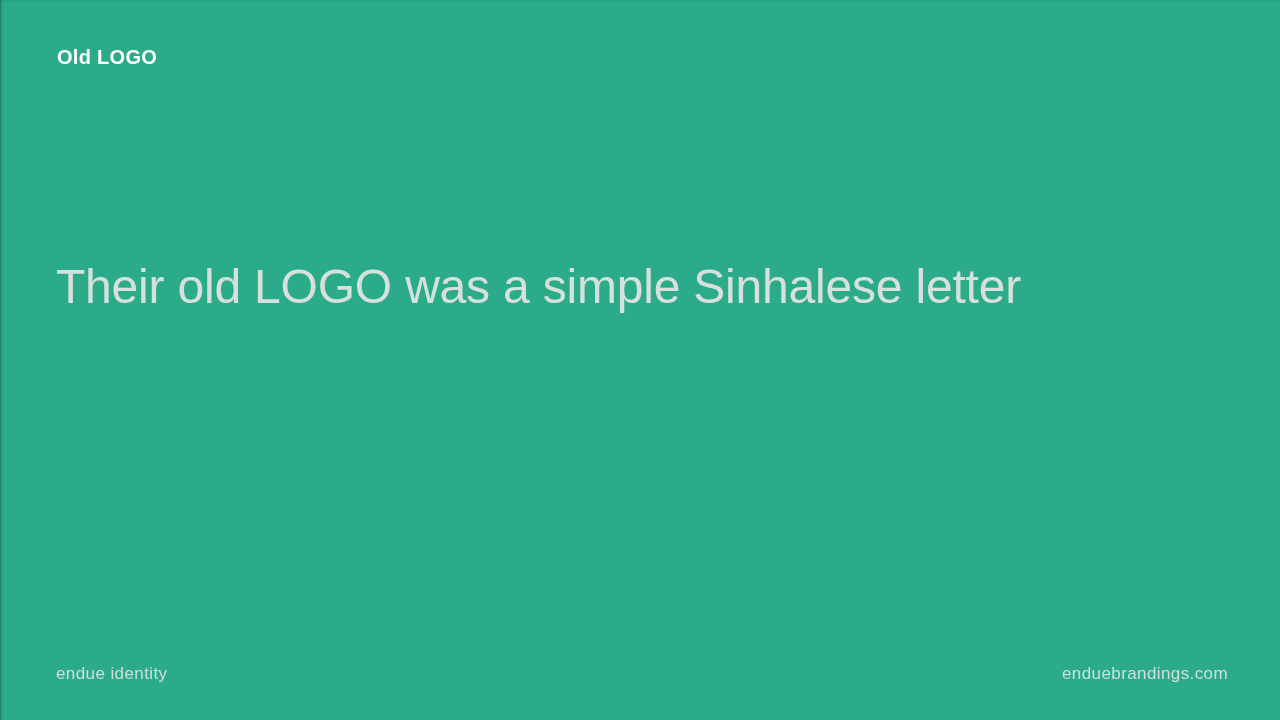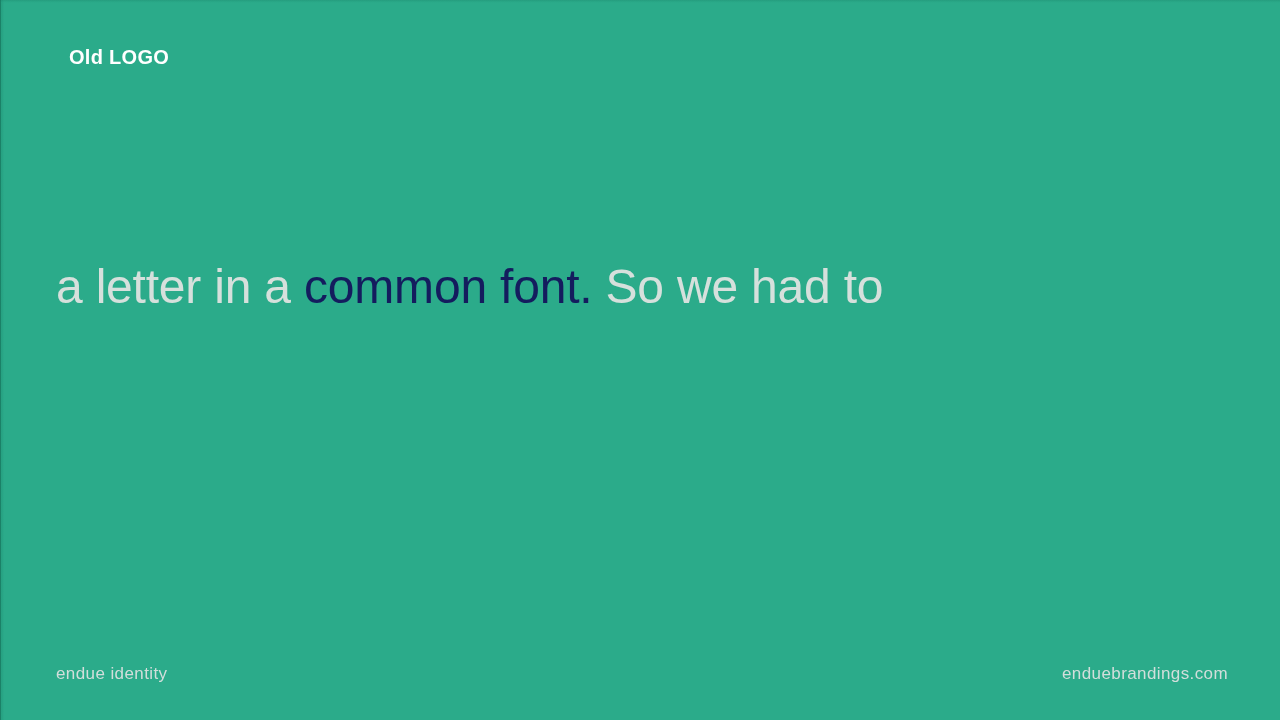--- a/index.html
+++ b/index.html
@@ -46,21 +46,20 @@
   .logo {
     position:absolute;
     left:57px;
     top:47px;
     color:#ffffff;
     font-size:20px;
     font-weight:bold;
     letter-spacing:0.3px;
     line-height:1;
     white-space:nowrap;
-    margin-left:12px;
   }
 
   
   .headline {
     position:absolute;
     left:56px;
     top:258px;
     width:1120px;
     font-size:48px;
     font-weight:300;
@@ -88,18 +87,18 @@
 </style>
 </head>
 <body>
 
 <div class="slide-edge-left"></div>
 <div class="slide-edge-top"></div>
 
 <div class="logo">Old LOGO</div>
 
 <div class="headline">
-  <span class="line"><span>a letter in a </span><span class="hl-accent">common font.</span><span> So we had to</span></span>
+  <span class="line"><span>Their old LOGO was a simple Sinhalese letter</span></span>
 </div>
 
 <div class="footer-left">endue identity</div>
 
 <div class="footer-right">enduebrandings.com</div>
 
 </body></html>

